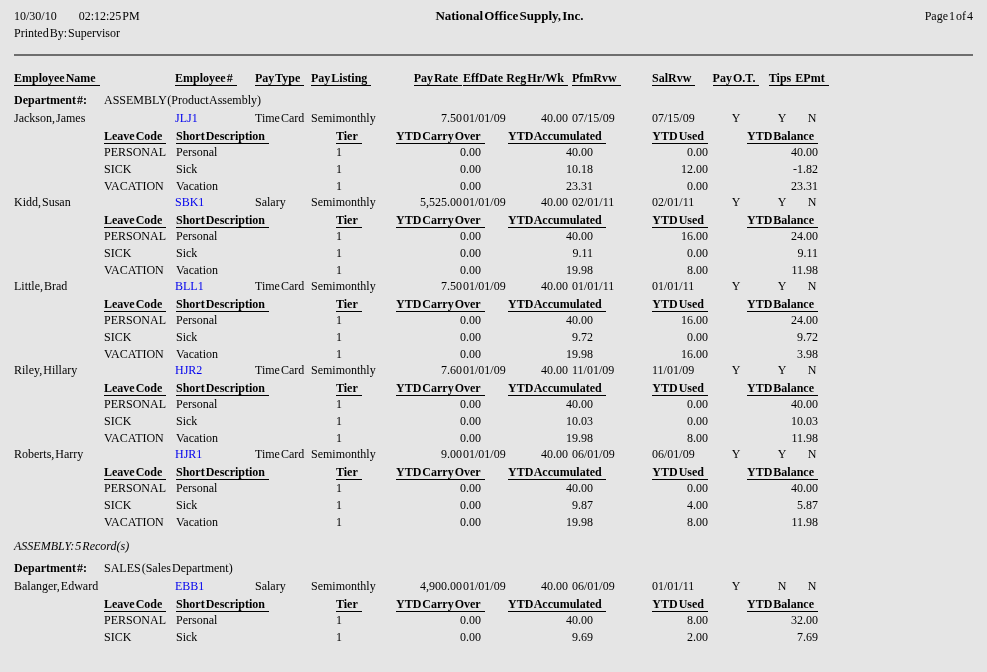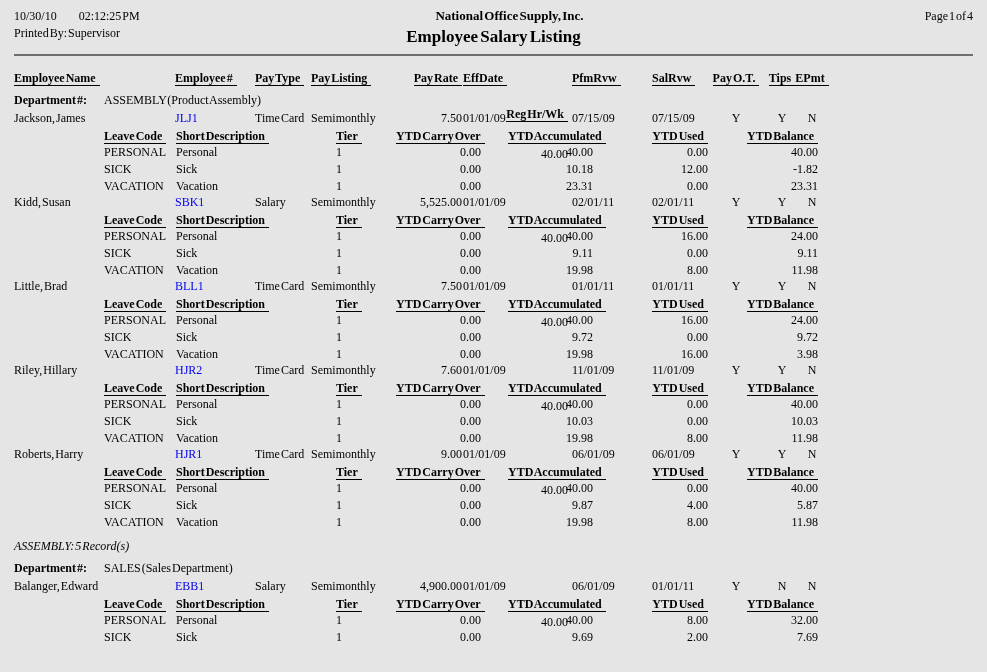--- a/index.html
+++ b/index.html
@@ -22,21 +22,21 @@
   .cell { position:absolute; top:0; white-space:nowrap; }
   .u    { border-bottom:1px solid #000; padding-right:4px; display:inline-block; line-height:13px; }
 
   
   .c-name     { left:14px;  width:158px; }
   .c-id       { left:175px; width:76px;  color:#0000ee; }
   .c-ptype    { left:255px; width:55px; }
   .c-pperiod  { left:311px; width:85px; }
   .c-prate    { left:393px; width:69px;  text-align:right; }
   .c-eff      { left:463px; width:60px; }
-  .c-reghr    { left:505px; width:63px;  text-align:right;margin-top:36px; }
+  .c-reghr    { left:505px; width:63px;  text-align:right; }
   .c-pfm      { left:572px; width:62px; }
   .c-sal      { left:652px; width:62px; }
   .c-ot       { left:712px; width:48px;  text-align:center; }
   .c-tips     { left:764px; width:36px;  text-align:center; }
   .c-epmt     { left:793px; width:38px;  text-align:center; }
   .c-deptname { left:104px; width:420px; }
   .c-summary  { left:14px;  width:420px; font-style:italic; }
 
   
   .s-code  { left:104px; width:72px; }
@@ -53,21 +53,20 @@
 <div class="report">
 
   <div class="hdr-left">
     <span>10/30/10</span><span class="time">02:12:25 PM</span>
   </div>
   <div class="hdr-printed">
     <span>Printed By:</span>
     <span>Supervisor</span>
   </div>
   <div class="hdr-company">National Office Supply, Inc.</div>
-  <div class="hdr-title">Employee Salary Listing</div>
   <div class="hdr-page">Page 1 of 4</div>
   <div class="rule"></div>
 
   <div class="row" style="top:71px">
     <span class="cell c-name b"><span class="u">Employee Name</span></span>
     <span class="cell c-id b" style="color:#000"><span class="u">Employee #</span></span>
     <span class="cell c-ptype b"><span class="u">Pay Type</span></span>
     <span class="cell c-pperiod b"><span class="u">Pay Listing</span></span>
     <span class="cell c-prate b"><span class="u">Pay Rate</span></span>
     <span class="cell c-eff b"><span class="u">EffDate</span></span>

